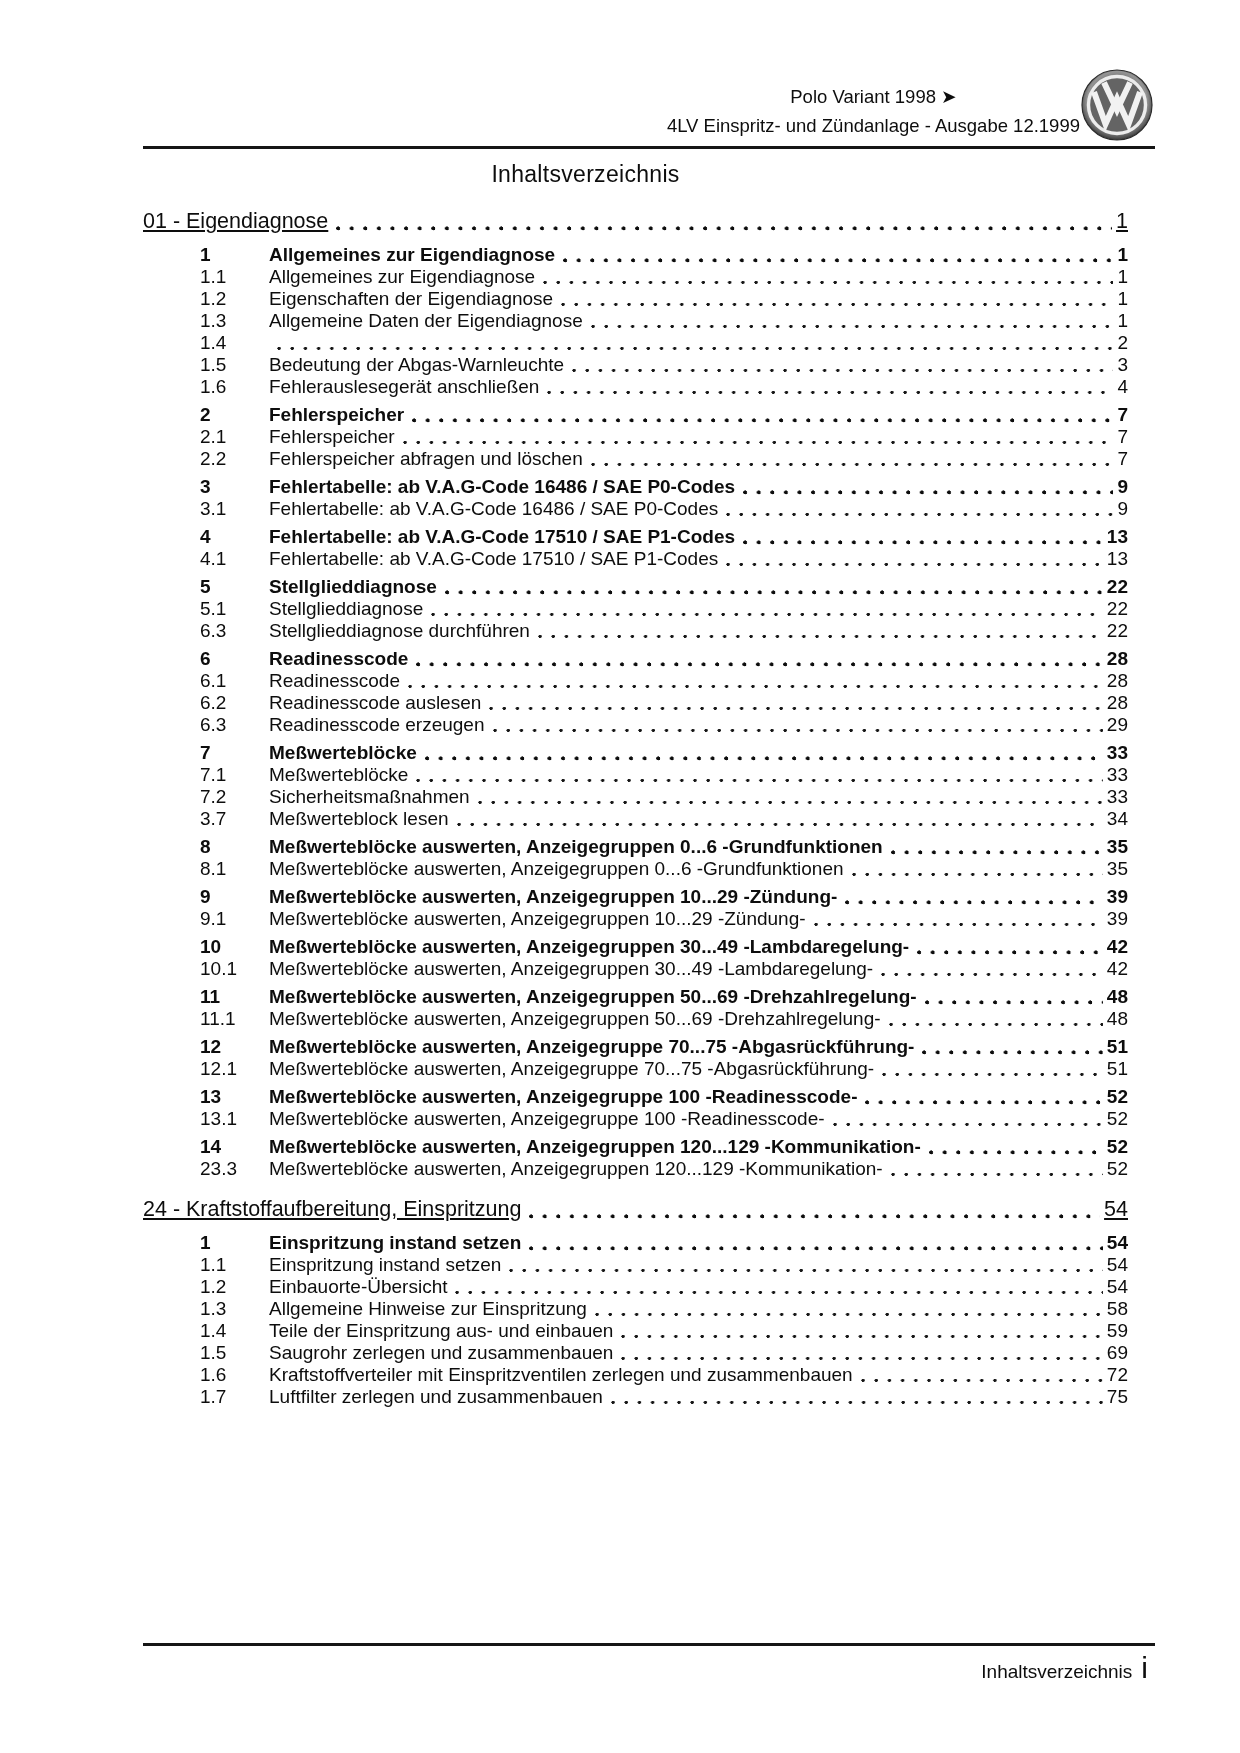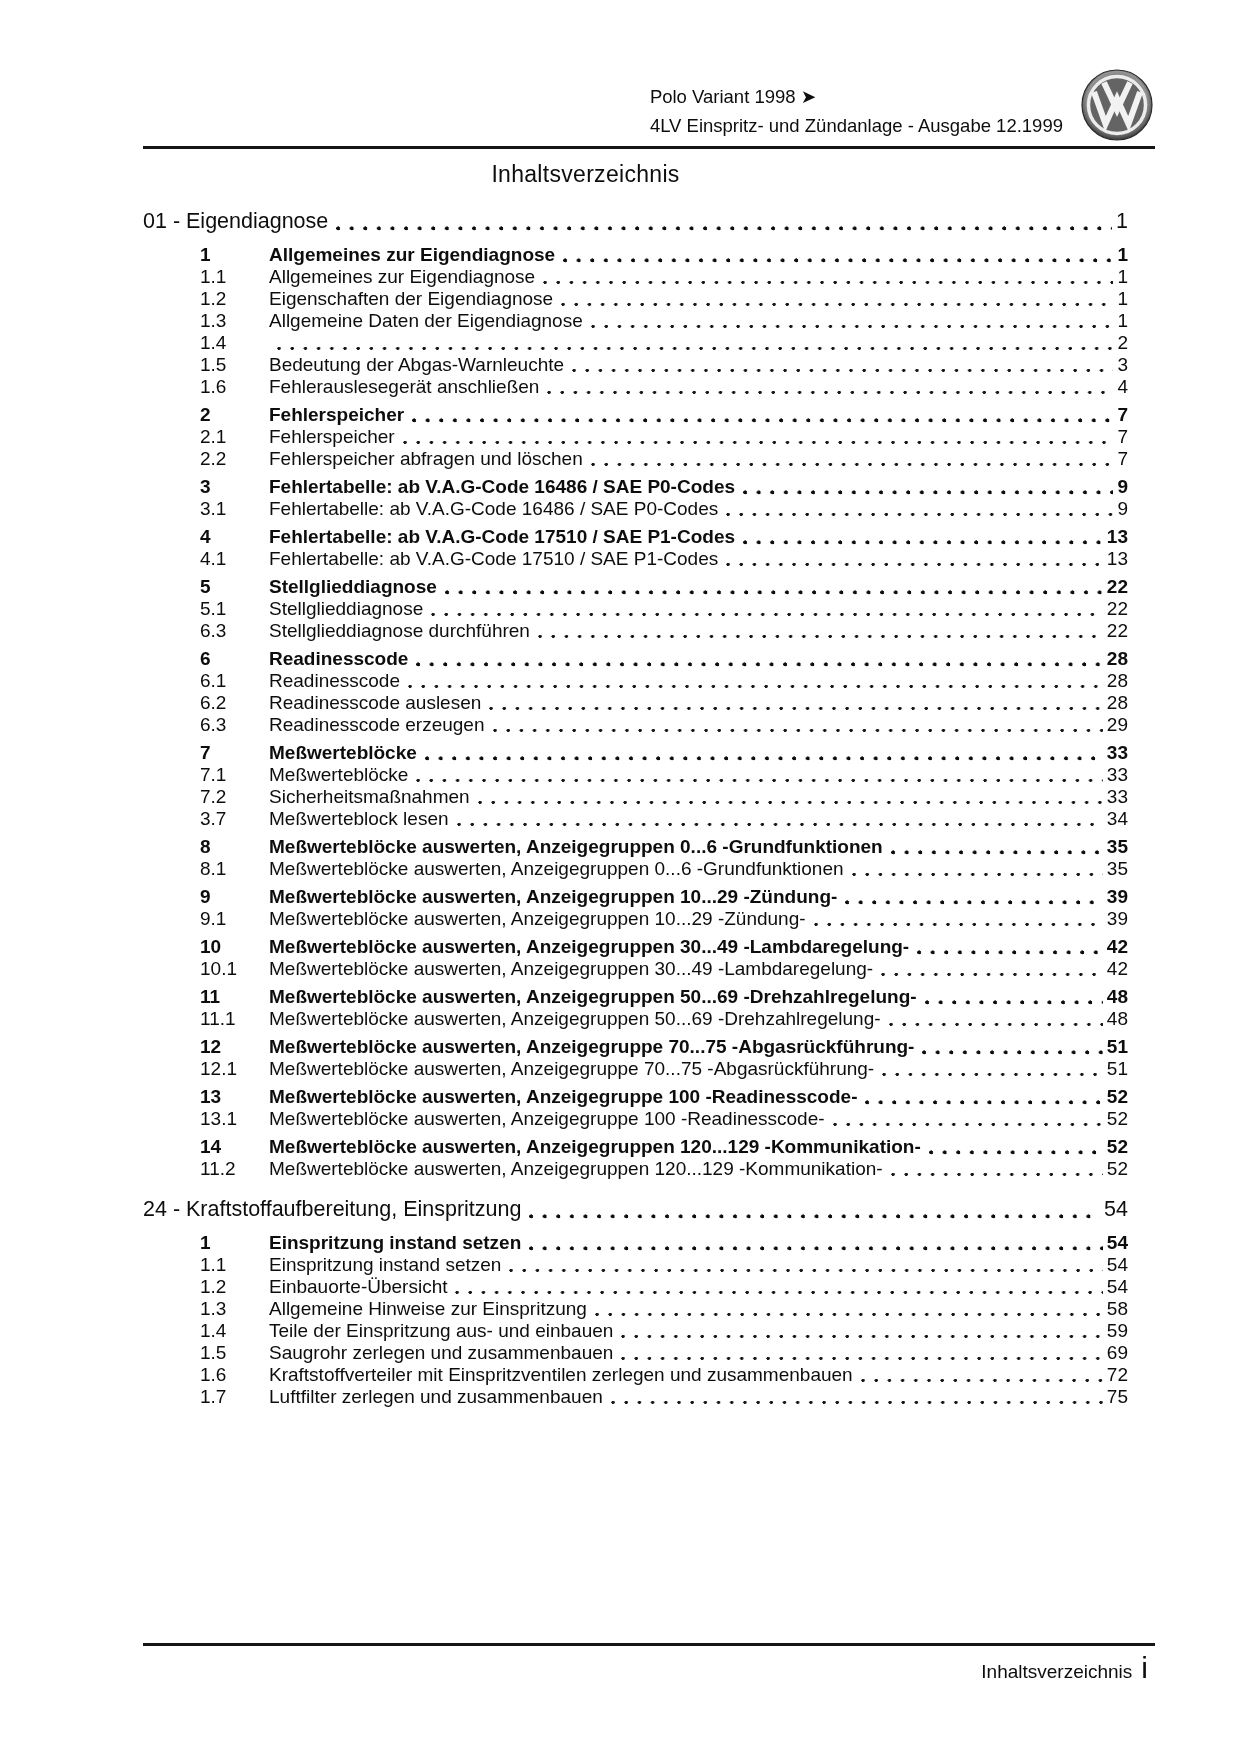--- a/index.html
+++ b/index.html
@@ -11,22 +11,22 @@
     color: #0d0d0d;
     font-family: "Liberation Sans", "DejaVu Sans", sans-serif;
     overflow: hidden;
   }
 
   
   .header { position: relative; height: 149px; }
   .header-text {
     position: absolute;
     top: 82px;
-    right: 177px;
-    text-align: left;
+    right: 160px;
+    text-align: center;
     font-size: 18.5px;
     line-height: 29px;
     white-space: nowrap;
   }
   .logo {
     position: absolute;
     top: 69px;
     right: 87px;
     width: 72px;
     height: 72px;
@@ -50,20 +50,21 @@
     letter-spacing: 0.3px;
   }
 
   
   .toc { margin: 0 112px 0 143px; }
   .row { display: flex; align-items: flex-end; }
   .chapter-row {
     font-size: 21.5px;
     line-height: 26px;
     margin: 16px 0 10px 0;
+    text-decoration: underline;
   }
   .chapter:first-of-type .chapter-row { margin-top: 19px; }
   .chapter-label { flex: 0 0 auto; }
   .entry-row {
     font-size: 19px;
     line-height: 22px;
     margin-left: 57px;
   }
   .entry-row.bold { font-weight: 700; margin-top: 6px; }
   .entry-num { flex: 0 0 69px; }
@@ -363,21 +364,21 @@
           <span class="leader"></span>
           <span class="page-num">52</span>
         </div>
         <div class="row entry-row bold">
           <span class="entry-num">14</span>
           <span class="entry-title">Meßwerteblöcke auswerten, Anzeigegruppen 120...129 -Kommunikation-</span>
           <span class="leader"></span>
           <span class="page-num">52</span>
         </div>
         <div class="row entry-row">
-          <span class="entry-num">11.2</span>
+          <span class="entry-num">23.3</span>
           <span class="entry-title">Meßwerteblöcke auswerten, Anzeigegruppen 120...129 -Kommunikation-</span>
           <span class="leader"></span>
           <span class="page-num">52</span>
         </div>
       </section>
       <section class="chapter">
         <div class="row chapter-row">
           <span class="chapter-label">24 - Kraftstoffaufbereitung, Einspritzung</span>
           <span class="leader"></span>
           <span class="page-num">54</span>

